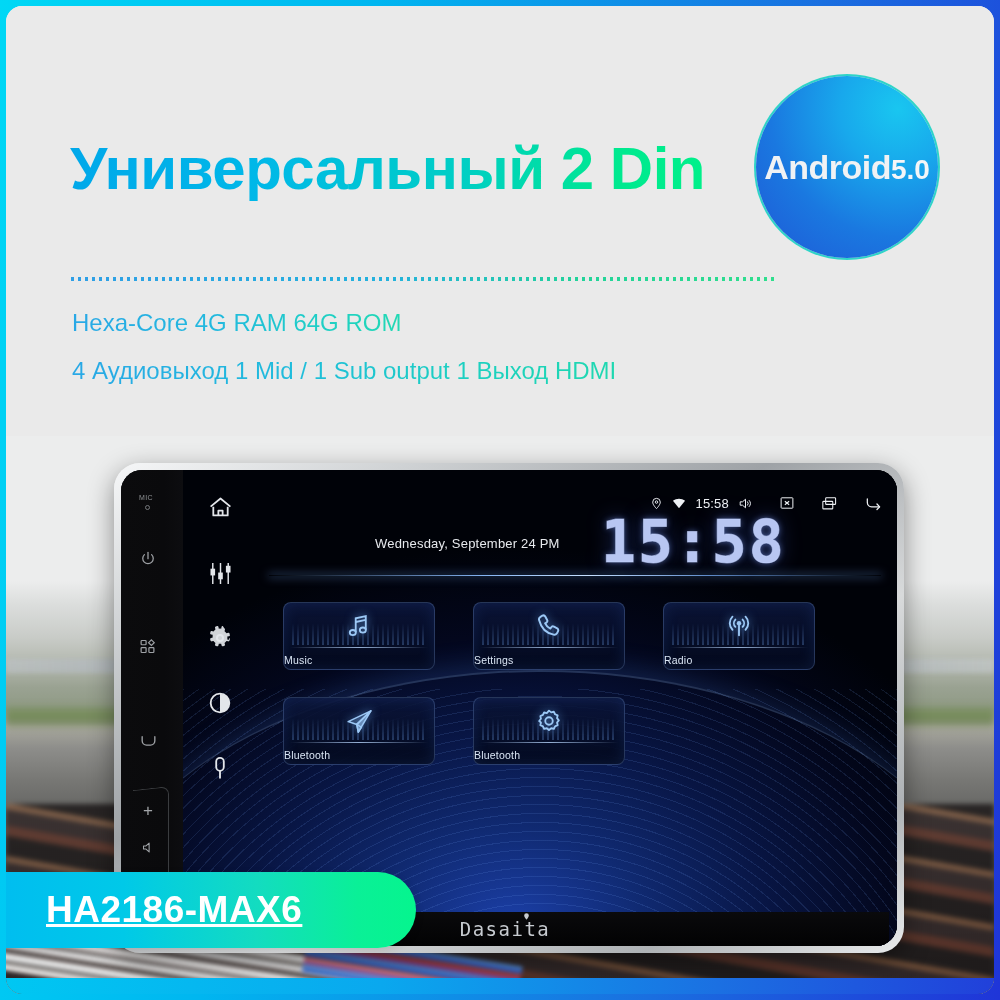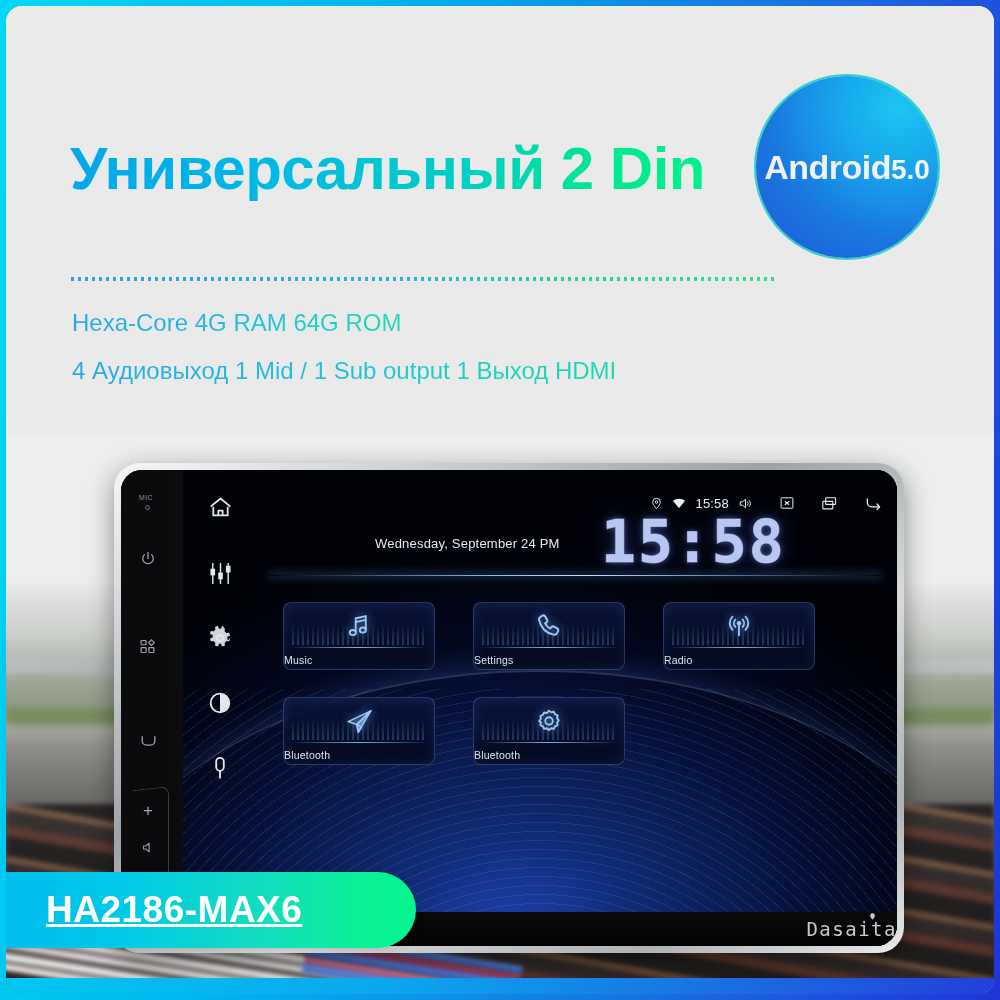--- a/index.html
+++ b/index.html
@@ -287,23 +287,23 @@
   
   .dots {
     position:absolute; left:0; right:0; bottom:14px;
     display:flex; justify-content:center; gap:14px;
   }
   .dots .d { width:6px; height:6px; border-radius:50%; background:#f1f4f8; }
   .dots .d.active { background:#3e64c8; }
 
   
   .brandbar {
-    position:absolute; left:0; right:0; bottom:0; height:34px;
+    position:absolute; left:0; right:8px; bottom:0; height:34px;
     background:linear-gradient(180deg,#0a0a0c,#020203);
-    display:flex; align-items:center; justify-content:flex-end;
+    display:flex; align-items:center; justify-content:center;
   }
   .brandbar .brand {
     font-family:"DejaVu Sans Mono", monospace;
     color:#c7cbd0; font-size:19px; letter-spacing:1.5px;
     position:relative;
   }
   .brandbar .brand .pin {
     position:absolute; left:63px; top:-6px; width:7px; height:9px; color:#c7cbd0;
   }
 

